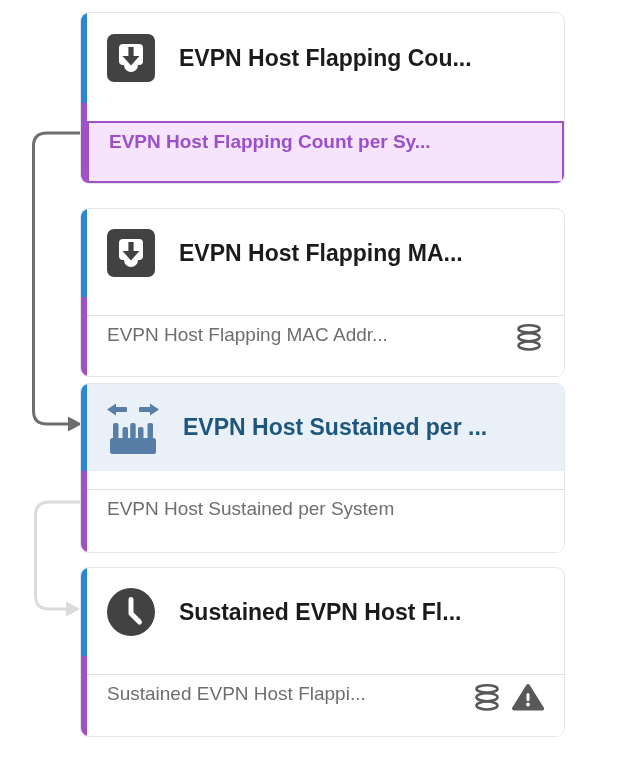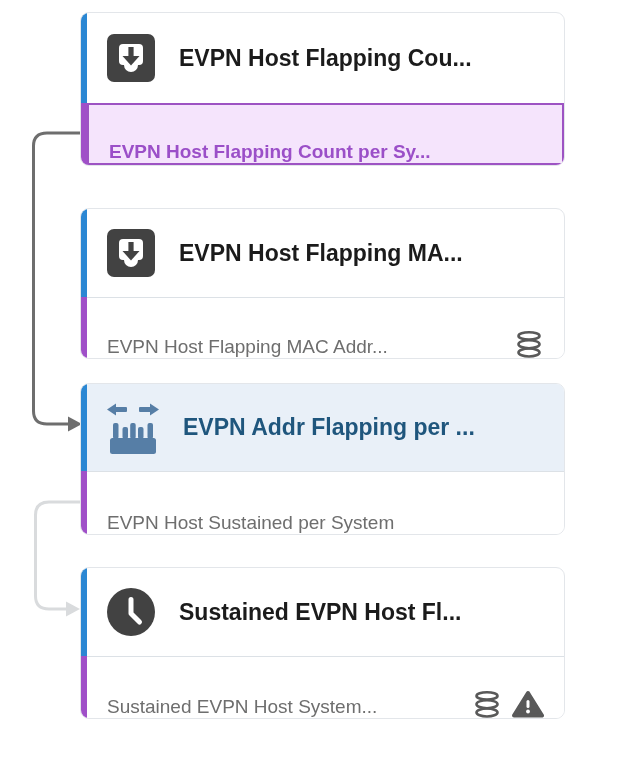--- a/index.html
+++ b/index.html
@@ -12,22 +12,22 @@
         border:1px solid #e3e6ea;border-radius:9px;overflow:hidden;
         display:flex;box-sizing:border-box;}
   .bar{width:6px;flex:0 0 6px;display:flex;flex-direction:column;}
   .bar-top{background:#2b87d3;}
   .bar-bottom{background:#a050c8;flex:1;}
   .body{flex:1;min-width:0;display:flex;flex-direction:column;}
 
   .header{display:flex;align-items:center;gap:24px;padding:0 20px;box-sizing:border-box;}
   .title{font-size:23px;font-weight:700;color:#1b1b1b;white-space:nowrap;overflow:hidden;}
 
-  .subrow{display:flex;align-items:flex-end;gap:12px;padding:0 20px;
-          border-top:1px solid #dce1e6;box-sizing:border-box;background:#ffffff;}
+  .subrow{display:flex;align-items:flex-start;gap:12px;padding:8px 20px;
+          border-top:1px solid #dce1e6;box-sizing:border-box;background:#ffffff;margin-top:18px;}
   .sublabel{flex:1;font-size:19px;font-weight:400;color:#6e6e6e;white-space:nowrap;overflow:hidden;}
   .subicons{display:flex;align-items:center;gap:10px;flex:0 0 auto;}
 
   
   .n1{top:12px;}  .n1 .header{height:90px;} .n1 .bar-top{height:90px;} .n1 .subrow{height:62px;}
   .n2{top:208px;} .n2 .header{height:88px;} .n2 .bar-top{height:88px;} .n2 .subrow{height:61px;}
   .n3{top:383px;} .n3 .header{height:87px;} .n3 .bar-top{height:87px;} .n3 .subrow{height:63px;}
   .n4{top:567px;} .n4 .header{height:88px;} .n4 .bar-top{height:88px;} .n4 .subrow{height:62px;}
 
   
@@ -119,21 +119,21 @@
             <rect x="32" y="7" width="12" height="5" rx="1"></rect>
             <polygon points="52,9.5 43,3.5 43,15.5"></polygon>
             <rect x="3" y="38" width="46" height="16" rx="2.5"></rect>
             <rect x="6" y="23" width="5.5" height="16" rx="2"></rect>
             <rect x="15.5" y="27" width="5.5" height="12" rx="2"></rect>
             <rect x="23.2" y="23" width="5.5" height="16" rx="2"></rect>
             <rect x="31" y="27" width="5.5" height="12" rx="2"></rect>
             <rect x="40.5" y="23" width="5.5" height="16" rx="2"></rect>
           </g>
         </svg>
-        <div class="title">EVPN Addr Flapping per ...</div>
+        <div class="title">EVPN Host Sustained per ...</div>
       </div>
       <div class="subrow">
         <div class="sublabel">EVPN Host Sustained per System</div>
       </div>
     </div>
   </div>
 
   <div class="node n4">
     <div class="bar">
       <div class="bar-top"></div>
@@ -141,21 +141,21 @@
     </div>
     <div class="body">
       <div class="header">
         <svg class="proc-icon" width="48" height="48" viewBox="0 0 48 48">
           <circle cx="24" cy="24" r="24" fill="#424242"></circle>
           <polyline points="24,11.5 24,25.5 32.5,34" fill="none" stroke="#ffffff" stroke-width="5" stroke-linecap="round" stroke-linejoin="round"></polyline>
         </svg>
         <div class="title">Sustained EVPN Host Fl...</div>
       </div>
       <div class="subrow">
-        <div class="sublabel">Sustained EVPN Host System...</div>
+        <div class="sublabel">Sustained EVPN Host Flappi...</div>
         <div class="subicons">
           <svg width="30" height="27" viewBox="0 0 30 27">
             <ellipse cx="15" cy="21.5" rx="10.5" ry="4" fill="#ffffff" stroke="#595959" stroke-width="2.6"></ellipse>
             <ellipse cx="15" cy="13.2" rx="10.5" ry="4" fill="#ffffff" stroke="#595959" stroke-width="2.6"></ellipse>
             <ellipse cx="15" cy="4.9" rx="10.5" ry="3.6" fill="#ffffff" stroke="#595959" stroke-width="2.6"></ellipse>
           </svg>
           <svg width="32" height="28" viewBox="0 0 32 28">
             <path d="M16 3 L30 25.5 H2 Z" fill="#595959" stroke="#595959" stroke-width="4" stroke-linejoin="round"></path>
             <rect x="14.5" y="10" width="3" height="8" rx="1.5" fill="#ffffff"></rect>
             <circle cx="16" cy="21.5" r="1.9" fill="#ffffff"></circle>

